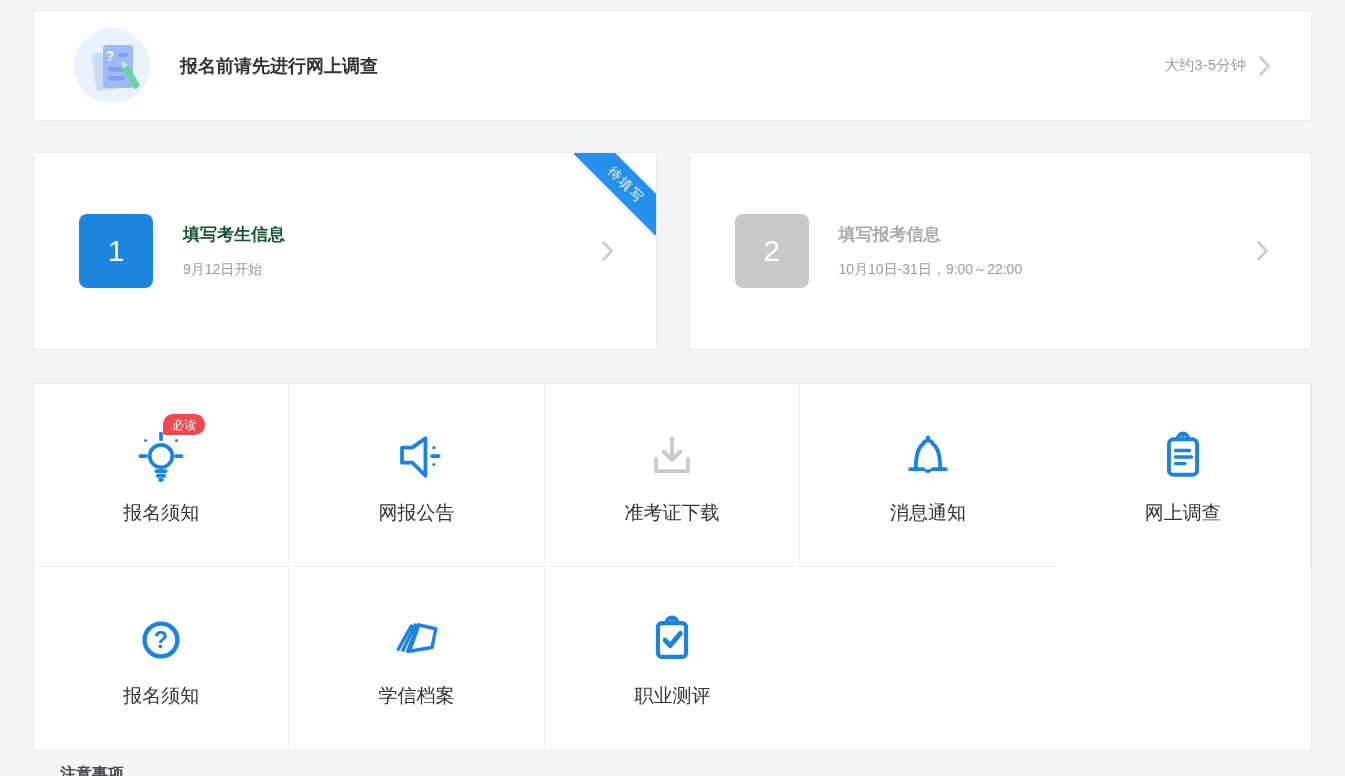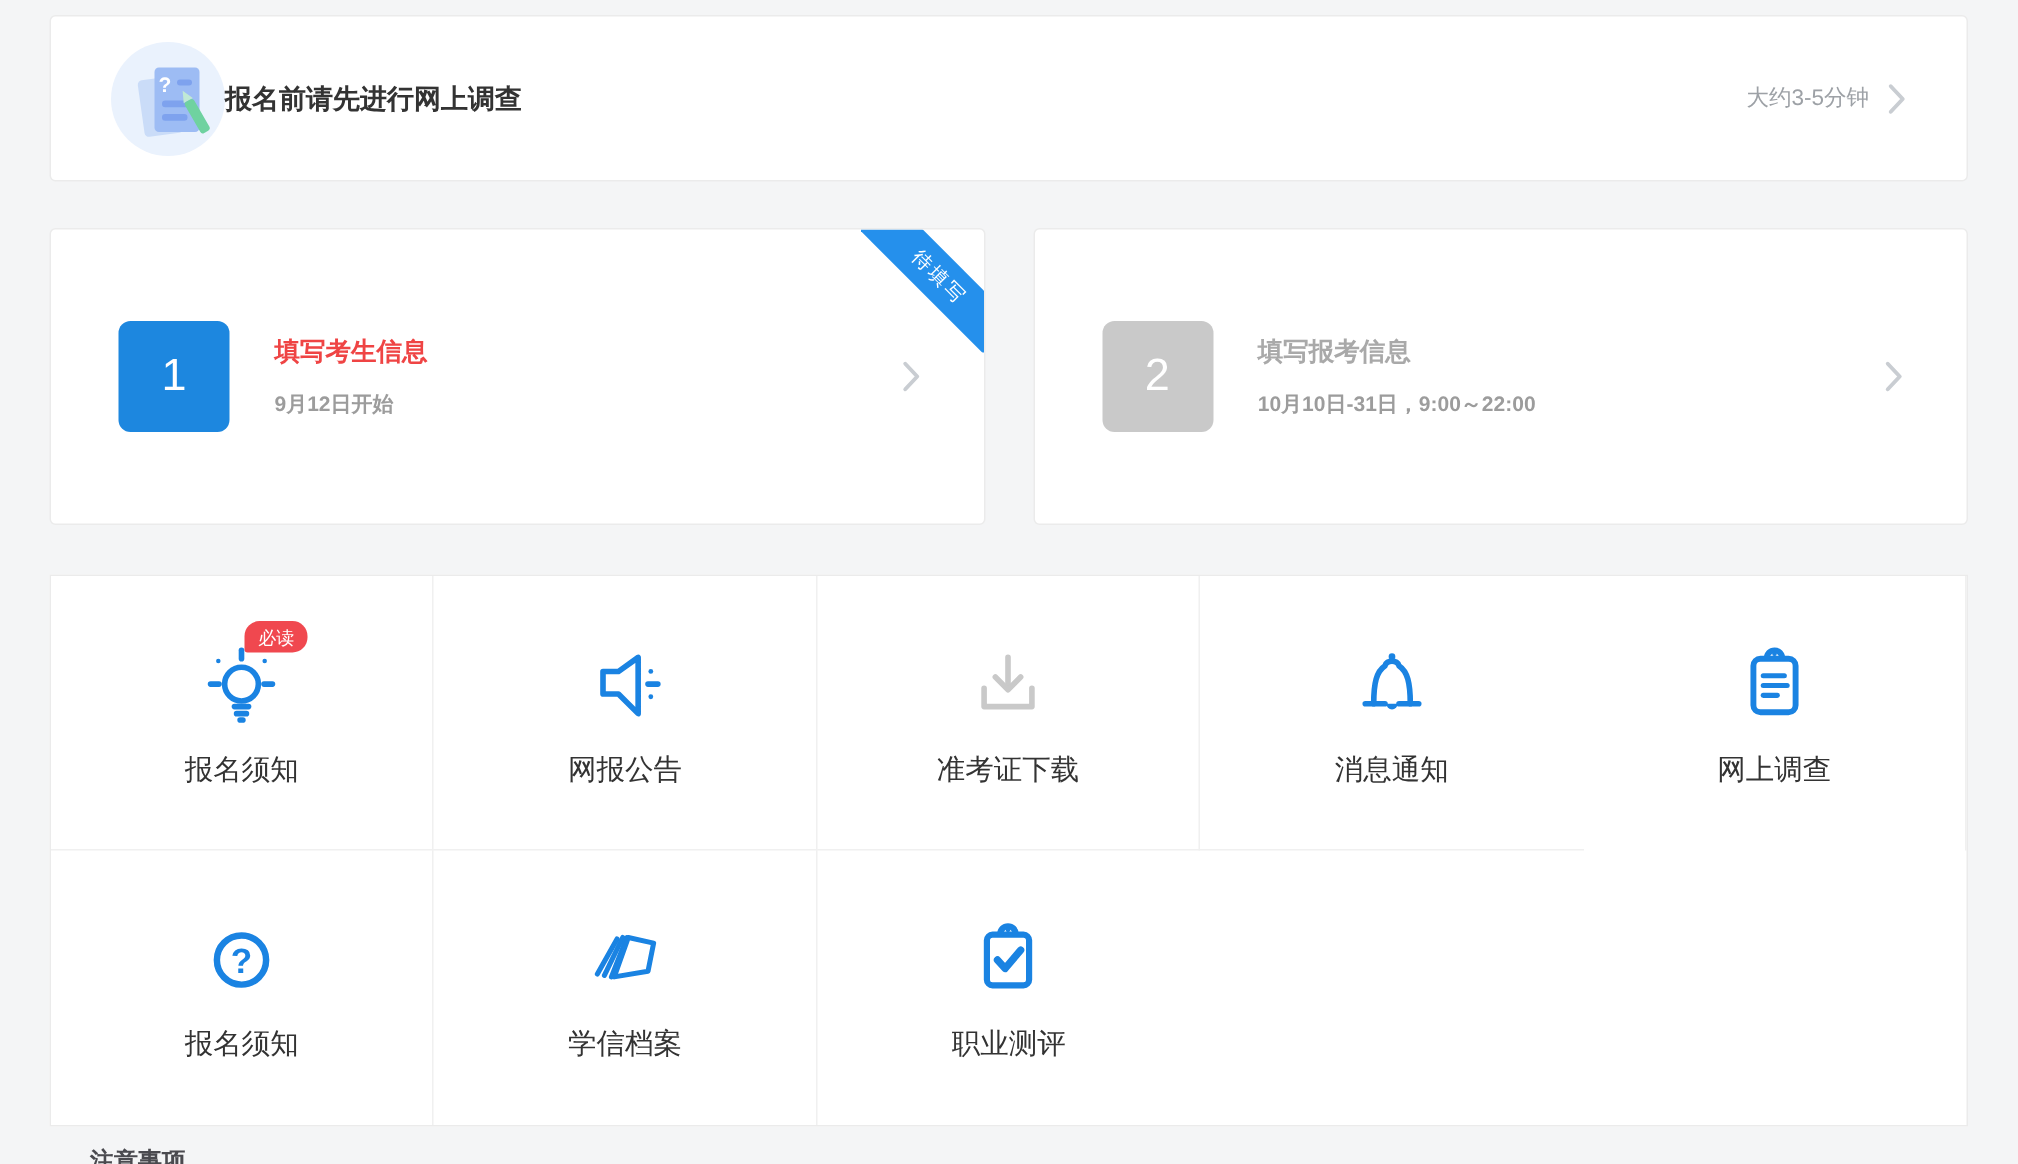--- a/index.html
+++ b/index.html
@@ -10,41 +10,41 @@
     font-family:"Liberation Sans","DejaVu Sans",sans-serif;
   }
   .page { padding:10px 33px 0; }
 
   
   .banner {
     height:111px; background:#fff; border:1px solid #ebebeb; border-radius:4px;
     display:flex; align-items:center; padding:0 40px 0 40px; cursor:pointer;
   }
   .banner-icon { width:76px; height:76px; flex:none; }
-  .banner-title { font-size:18px; font-weight:bold; color:#333; }
+  .banner-title { font-size:18px; font-weight:bold; color:#333; margin-left:30px; }
   .banner-right { margin-left:auto; display:flex; align-items:center; color:#9da1a6; font-size:15px; }
   .banner-right .chev { margin-left:12px; color:#c9cdd2; display:flex; }
 
   
   .steps { display:flex; gap:32px; margin-top:31px; }
   .step-card {
     flex:1; height:198px; background:#fff; border:1px solid #ebebeb; border-radius:4px;
     display:flex; align-items:center; padding:0 42px 0 45px;
     position:relative; overflow:hidden; cursor:pointer;
   }
   .step-num {
     width:74px; height:74px; border-radius:8px; flex:none;
     color:#fff; font-size:30px; display:flex; align-items:center; justify-content:center;
   }
   .step-num.blue { background:#1d87df; }
   .step-num.gray { background:#c9c9c9; }
   .step-info { margin-left:30px; }
-  .step-title { font-size:17px; font-weight:bold; color:#ef4444; }
+  .step-title { font-size:17px; font-weight:bold; color:#14532d; }
   .step-card.disabled .step-title { color:#a9a9a9; }
-  .step-sub { font-size:14px; color:#9c9c9c; margin-top:15px;font-weight:bold; }
+  .step-sub { font-size:14px; color:#9c9c9c; margin-top:15px; }
   .step-chevron { margin-left:auto; color:#c9cdd2; display:flex; }
 
   .ribbon { position:absolute; top:0; right:0; width:82px; height:82px; overflow:hidden; }
   .ribbon span {
     position:absolute; display:block; width:124px; padding:6px 0;
     background:#2590ec; color:#fff; font-size:13px; text-align:center;
     letter-spacing:2px; transform:rotate(45deg); right:-32px; top:17px;
   }
 
   

